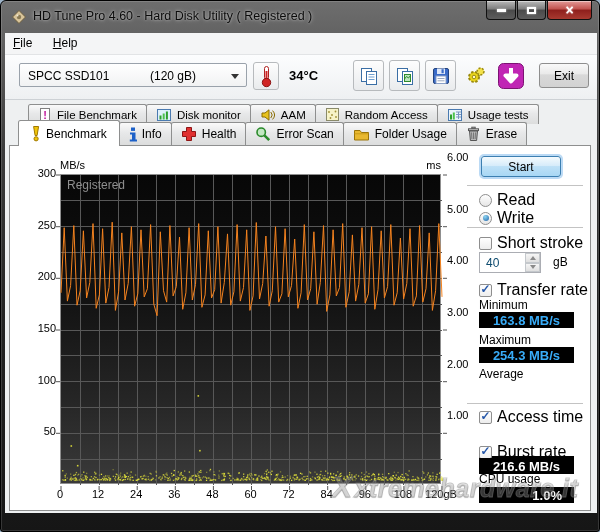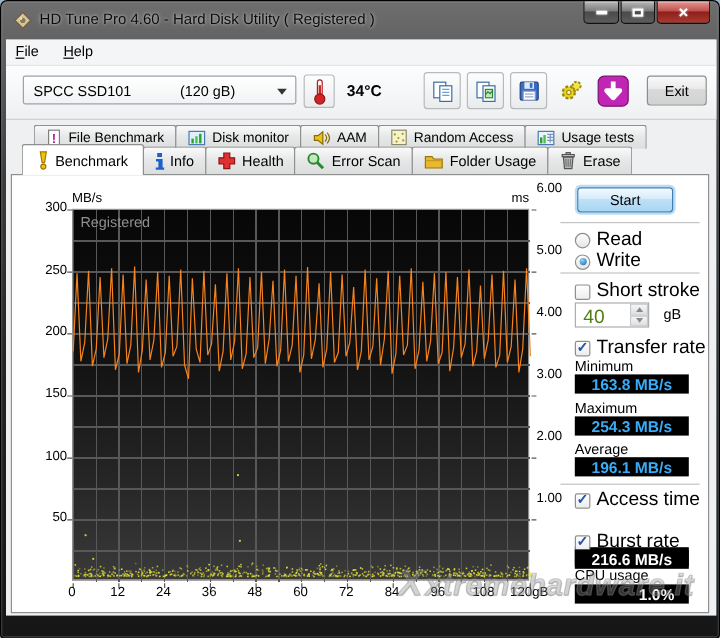--- a/index.html
+++ b/index.html
@@ -101,21 +101,21 @@
     border:1px solid #3c7fb1;border-radius:3px;box-shadow:0 0 0 2px rgba(61,149,226,0.35);
     font-size:12px;display:flex;align-items:center;justify-content:center;cursor:pointer;
   }
   .hdiv{position:absolute;left:457px;width:116px;height:1px;background:#c3c3c3;}
   .ctlrow{position:absolute;left:469px;display:flex;align-items:center;gap:5px;font-size:16px;color:#000;cursor:pointer;}
   .radio{width:13px;height:13px;border-radius:50%;border:1px solid #8e8e8e;background:linear-gradient(#fefefe,#e6e6e6);position:relative;flex:0 0 auto;}
   .radio.sel::after{content:"";position:absolute;left:2.5px;top:2.5px;width:6px;height:6px;border-radius:50%;background:radial-gradient(circle at 35% 30%,#8ed6f2,#1e62a8);}
   .cbx{width:13px;height:13px;border:1px solid #8e8e8e;border-radius:2px;background:linear-gradient(#fefefe,#ededed);position:relative;flex:0 0 auto;}
   .cbx.chk::after{content:"\2713";position:absolute;left:0.5px;top:-2.5px;font-size:12px;font-weight:bold;color:#2456a8;}
   .spin{position:absolute;left:469px;top:106px;width:62px;height:21px;border:1px solid #abadb3;background:#fff;}
-  .spin .sval{position:absolute;left:6px;top:3px;font-size:16px;color:#4d7c0f;}
+  .spin .sval{position:absolute;left:6px;top:3px;font-size:12px;color:#0c4a6e;}
   .spin .sbtns{position:absolute;right:0px;top:0px;width:15px;height:19px;display:flex;flex-direction:column;}
   .spin .sb{flex:1;border:1px solid #c4c8cc;background:linear-gradient(#f6f6f6,#dfdfdf);display:flex;align-items:center;justify-content:center;cursor:pointer;}
   .tri-up{width:0;height:0;border-left:3px solid transparent;border-right:3px solid transparent;border-bottom:4px solid #8a8a8a;}
   .tri-dn{width:0;height:0;border-left:3px solid transparent;border-right:3px solid transparent;border-top:4px solid #8a8a8a;}
   .plabel{position:absolute;font-size:12px;color:#000;white-space:nowrap;}
   .vbox{
     position:absolute;left:469px;width:95px;height:16px;background:#000;
     display:flex;align-items:center;justify-content:center;gap:4px;
     font-size:13px;font-weight:bold;
   }
@@ -1148,23 +1148,20 @@
       <div class="vbox blue" style="top:166px">
           <span>163.8 MB/s</span>
         </div>
 
       <span class="plabel" style="left:469px;top:187px">Maximum</span>
       <div class="vbox blue" style="top:201px">
           <span>254.3 MB/s</span>
         </div>
 
       <span class="plabel" style="left:469px;top:221px">Average</span>
-      <div class="vbox blue" style="top:235px">
-          <span>196.1 MB/s</span>
-        </div>
 
       <div class="hdiv" style="top:257px"></div>
 
       <div class="ctlrow" style="top:262px">
         <span class="cbx chk"></span>
         <span>Access time</span>
       </div>
       <div class="vbox yellow" style="top:277px">
         <span>0.153</span>
           <span class="unit">ms</span>

